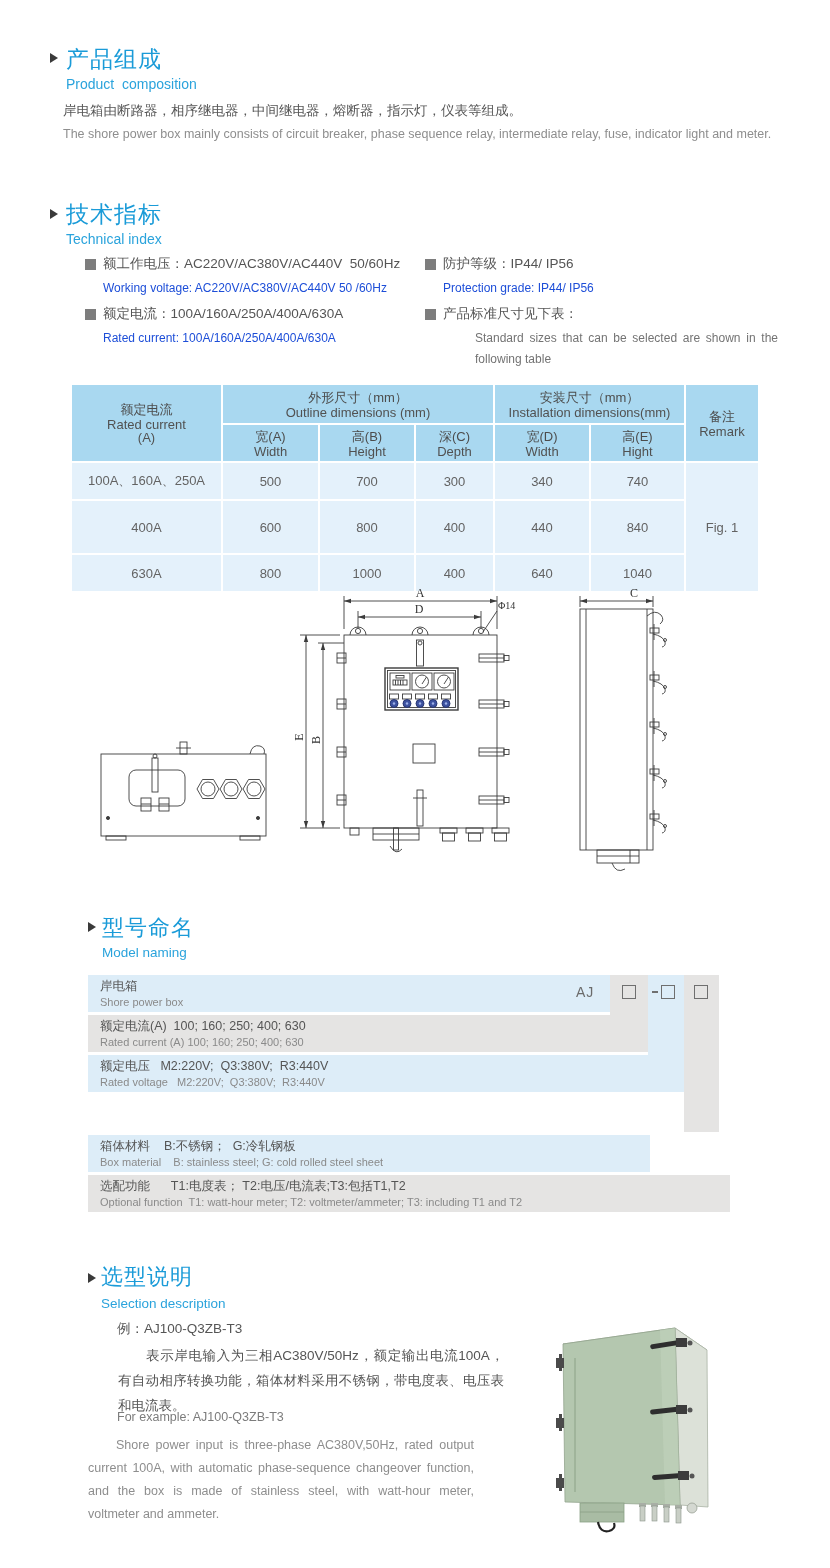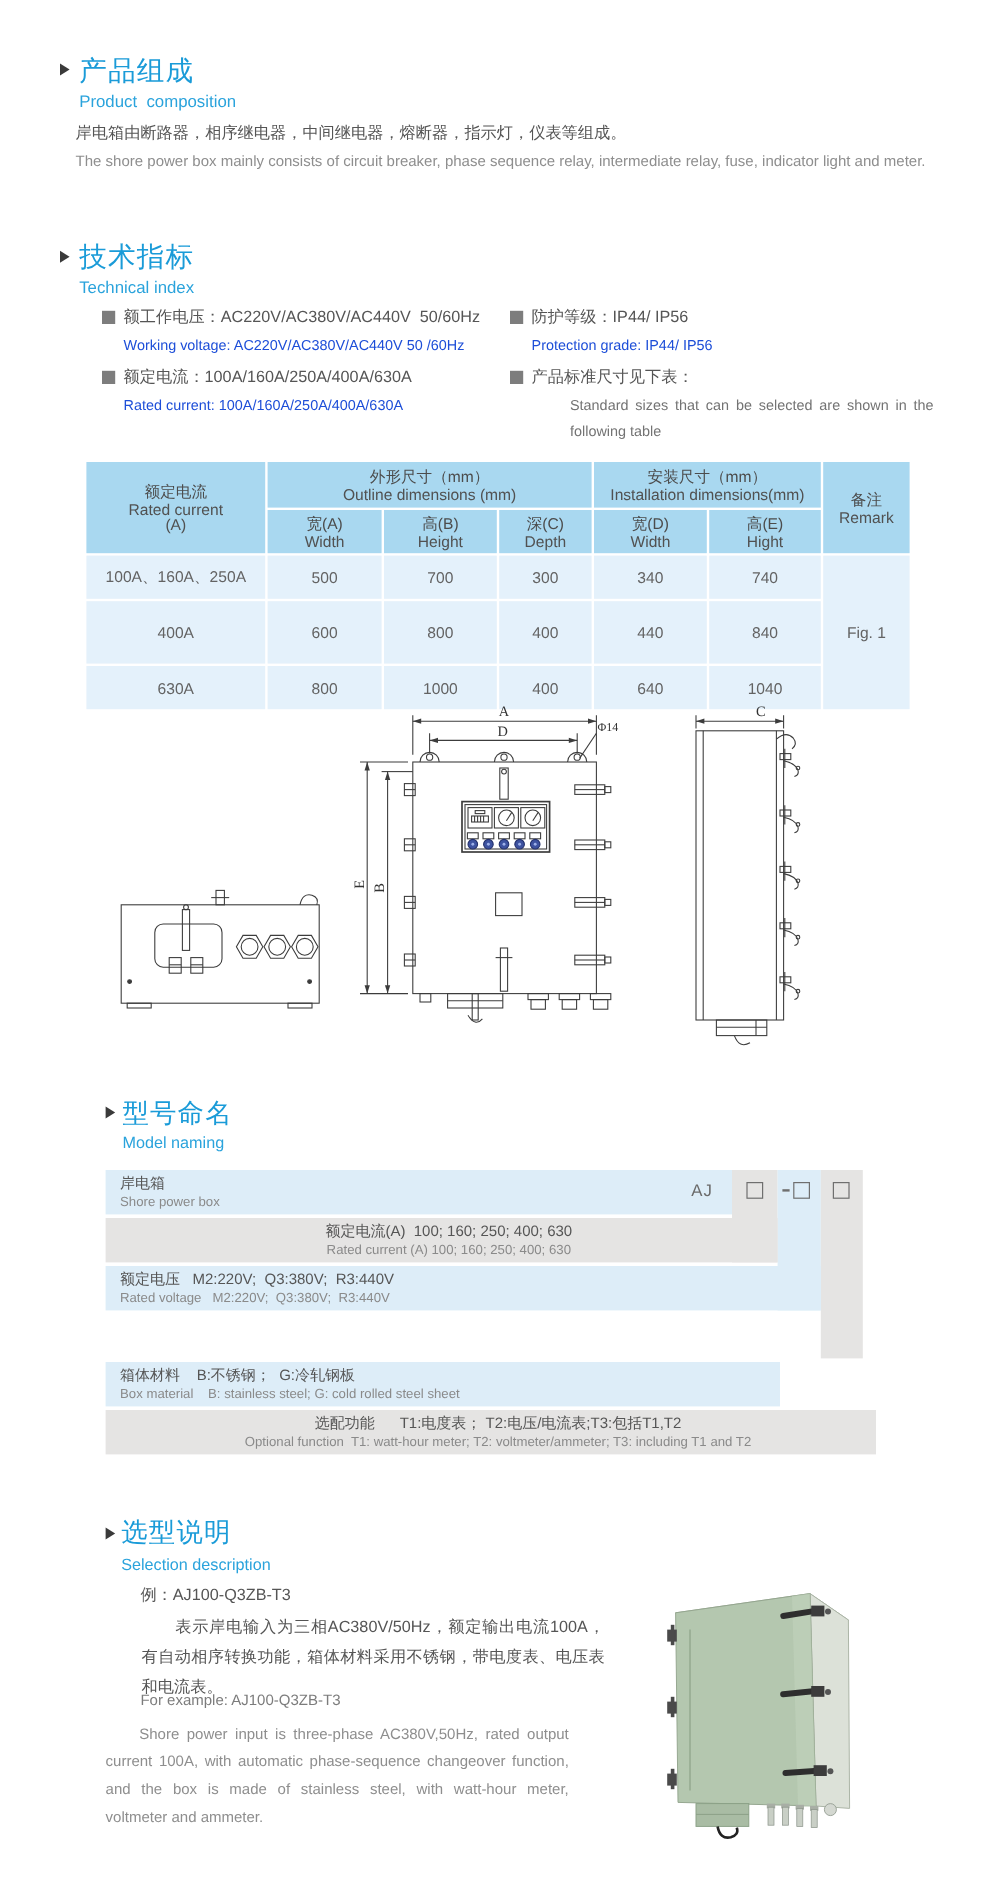--- a/index.html
+++ b/index.html
@@ -28,21 +28,21 @@
   table.dimtable { position:absolute; left:70px; top:383px; border-collapse:separate; border-spacing:2px; table-layout:fixed; }
   table.dimtable th, table.dimtable td { padding:0; text-align:center; vertical-align:middle; font-weight:normal; }
   .hdr { background:#a9d8f0; color:#4c4c4c; }
   .cell { background:#e4f1fb; color:#636363; font-size:13px; }
   .tzh { font-size:13px; line-height:16px; }
   .ten { font-size:13px; line-height:13px; color:#515151; }
 
   .mcol { position:absolute; }
   .mrow { position:absolute; box-sizing:border-box; padding:3px 0 16px 12px; }
   .mrow.lb { background:#ddedf8; }
-  .mrow.gr { background:#e5e4e3;text-align:center; }
+  .mrow.gr { background:#e5e4e3; }
   .mzh { font-size:12.5px; color:#555; line-height:17px; white-space:pre; }
   .men { font-size:11px; color:#8a8a8a; line-height:15px; white-space:pre; }
   .ajtag { position:absolute; font-size:14px; color:#6b6b6b; letter-spacing:1px; }
   .codebox { position:absolute; width:12px; height:12px; border:1.5px solid #6f6f6f; background:transparent; }
   .mdash { position:absolute; width:6px; height:2px; background:#6f6f6f; }
 
   .sel-zh-block { position:absolute; font-size:13.5px; color:#555; text-align:justify; line-height:25px; text-indent:28px;margin-left:30px; }
   .sel-en-block { position:absolute; font-size:12.5px; color:#8e8e8e; text-align:justify; line-height:23px; text-indent:28px; }
   svg text { font-family:"Liberation Serif", serif; }
 </style>

